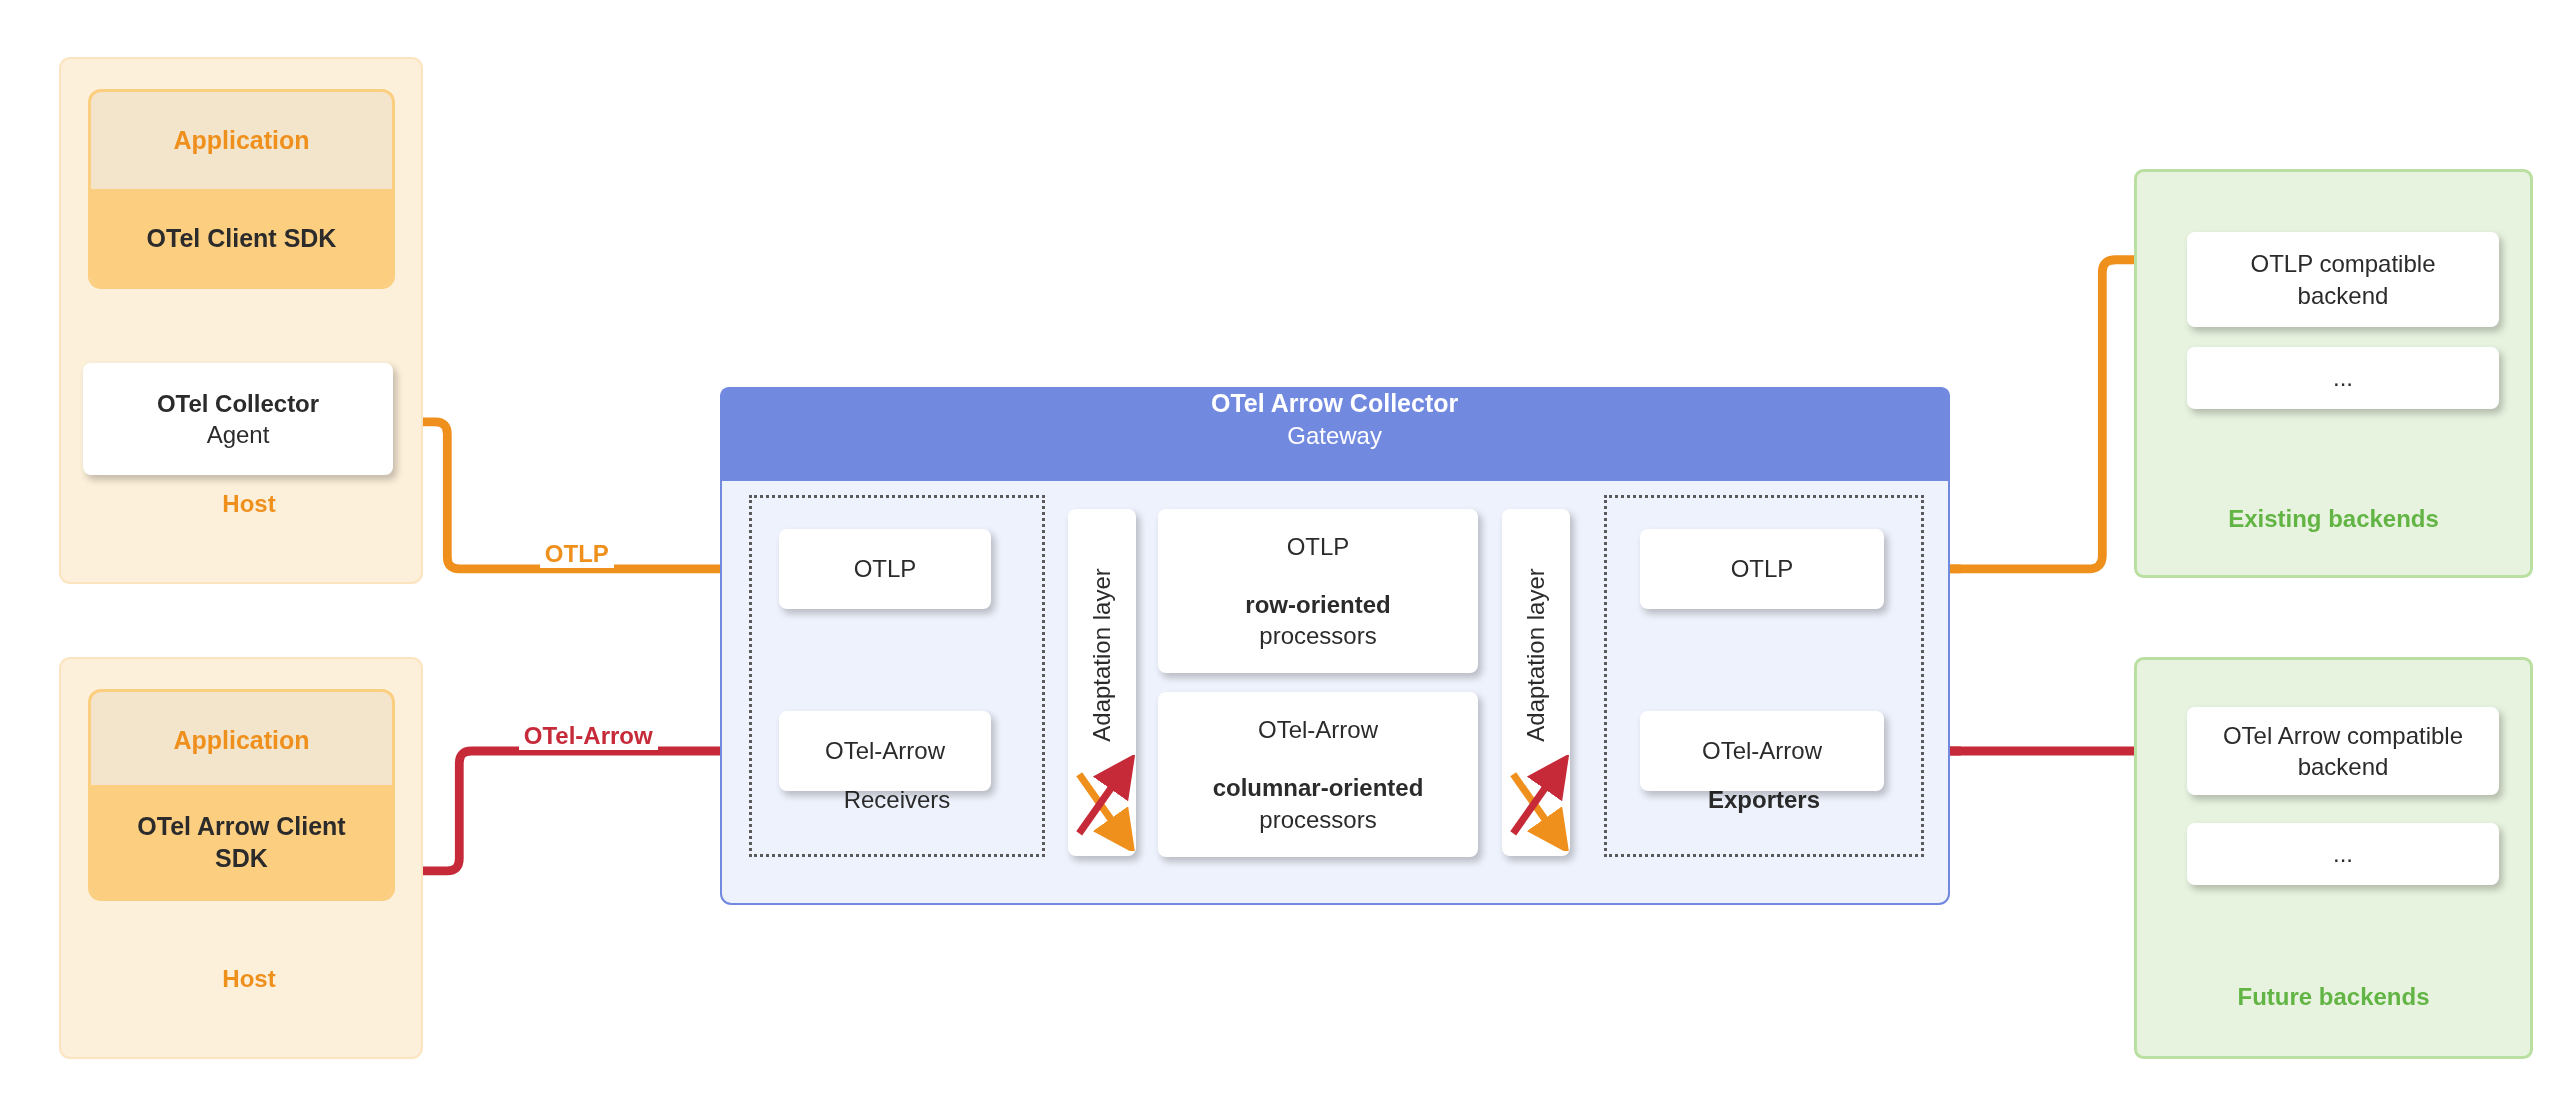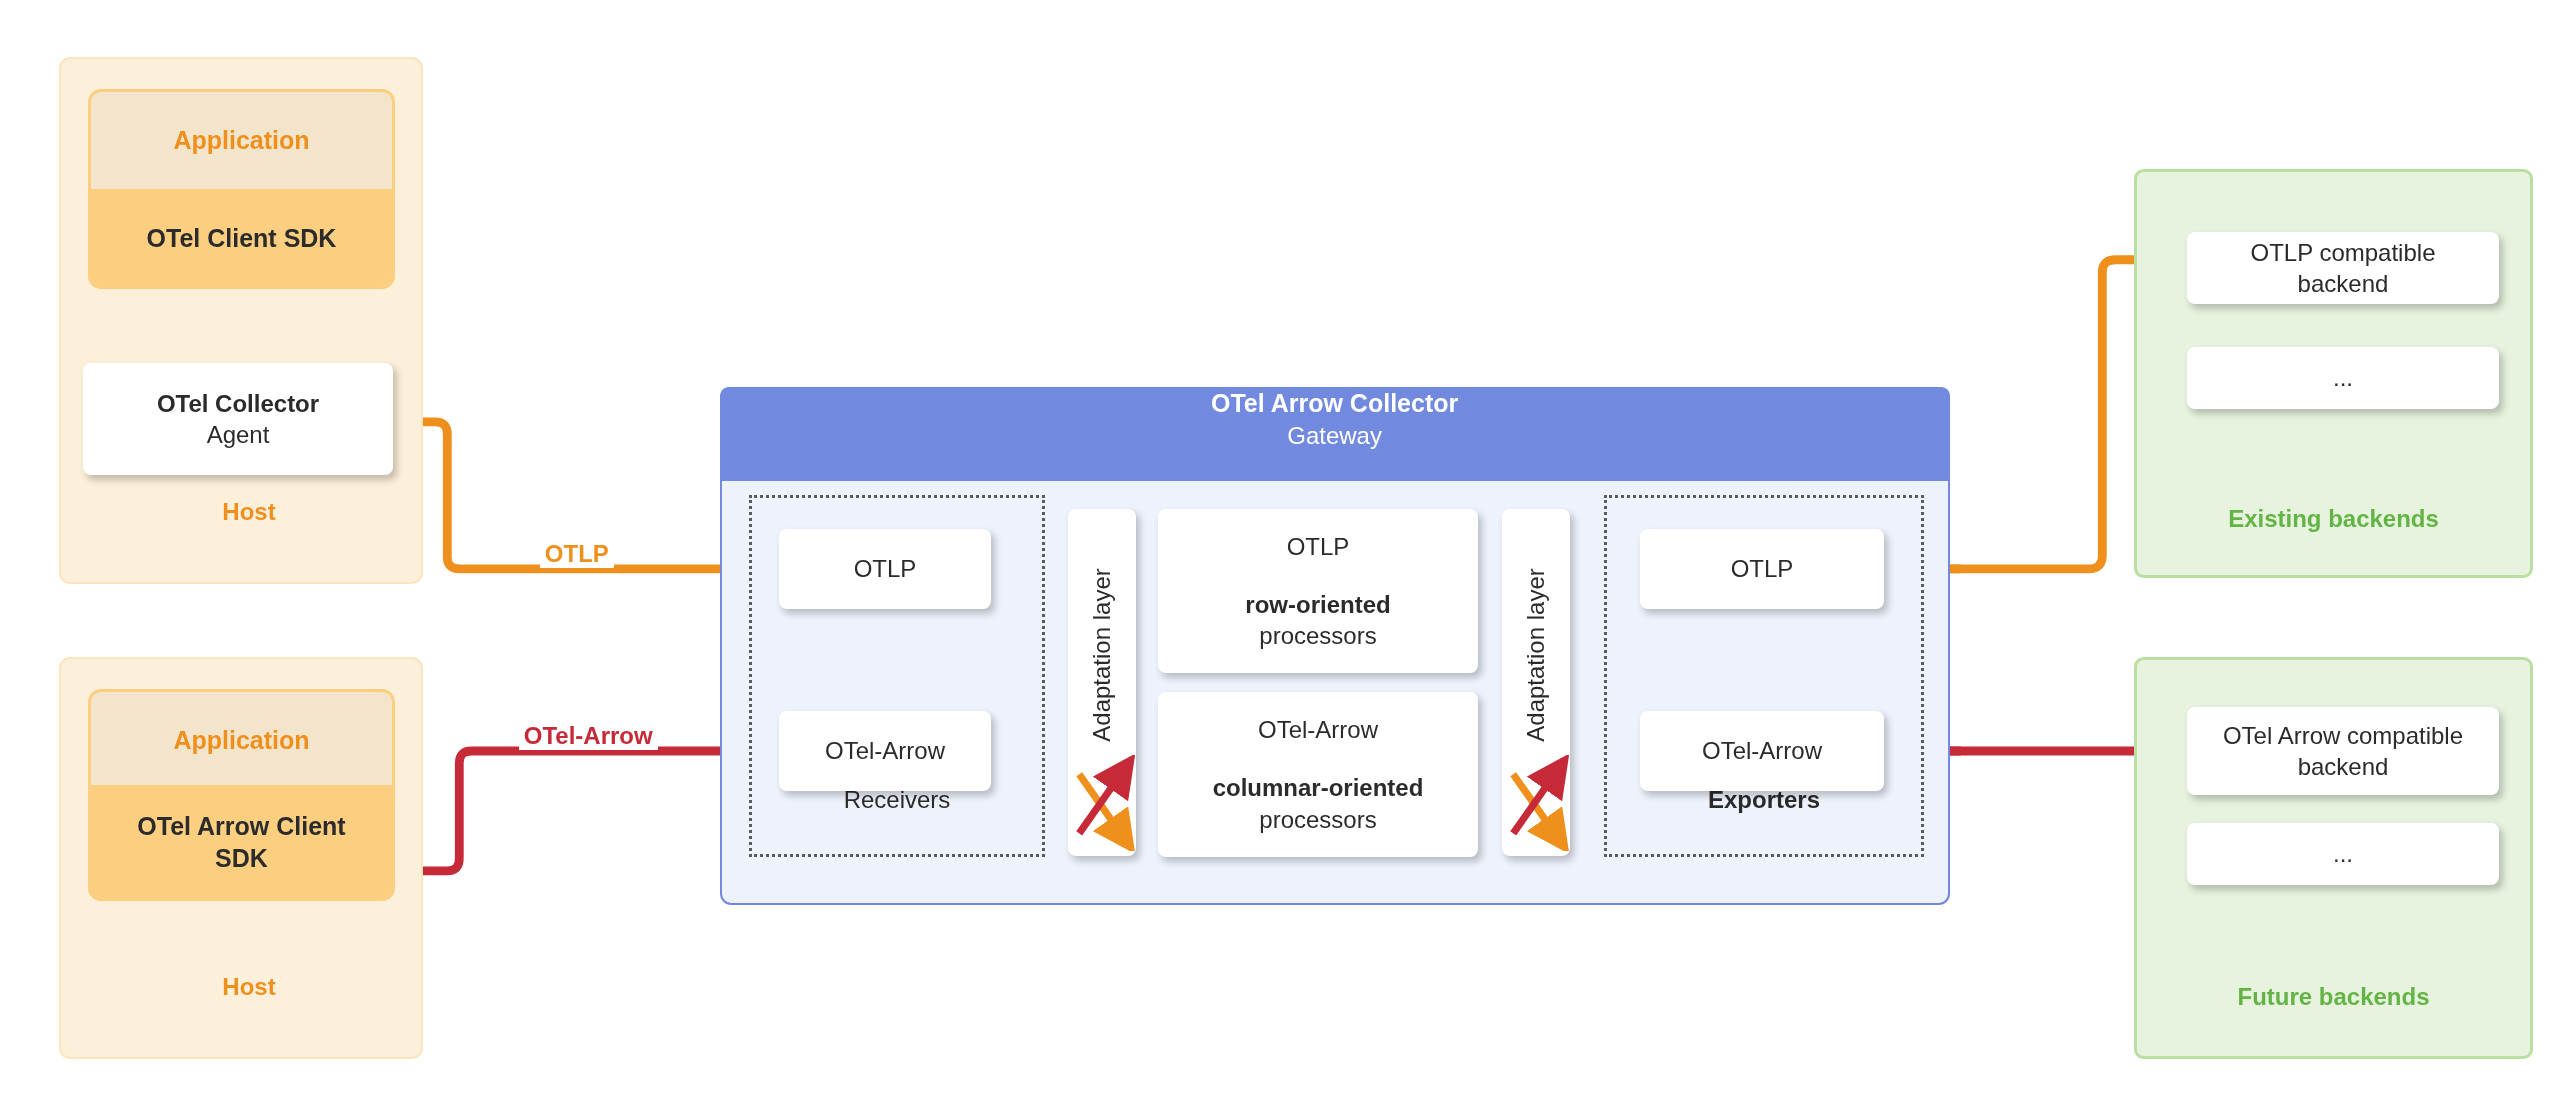--- a/index.html
+++ b/index.html
@@ -26,21 +26,20 @@
     border: 2.4px solid #fbe4bf;
     border-radius: 11.2px;
   }
   .host-label {
     position: absolute;
     left: 16px; right: 0;
     text-align: center;
     color: #ef8f1c;
     font-weight: bold;
     font-size: 24px;
-    margin-top: 8px;
   }
   .app-box {
     background: #f2e5cb;
     border: 3.2px solid #fcce80;
     border-radius: 13px;
     overflow: hidden;
   }
   .app-title {
     position: absolute;
     left: 0; right: 0;
@@ -280,21 +279,21 @@
   <div class="abs card" style="left:1640px; top:529px; width:244px; height:80px;">
     <div>OTLP</div>
   </div>
   <div class="abs card" style="left:1640px; top:711px; width:244px; height:80px;">
     <div>OTel-Arrow</div>
   </div>
 
   <div class="abs backend-box" style="left:2134px; top:169px; width:399px; height:409px;">
     <div class="backend-label" style="top:333px;">Existing backends</div>
   </div>
-  <div class="abs card" style="left:2187px; top:232px; width:312px; height:72px; white-space:pre-line;">
+  <div class="abs card" style="left:2187px; top:232px; width:312px; height:95px; white-space:pre-line;">
     <div>OTLP compatible
 backend</div>
   </div>
   <div class="abs card" style="left:2187px; top:347px; width:312px; height:62px;">
     <div>...</div>
   </div>
 
   <div class="abs backend-box" style="left:2134px; top:657px; width:399px; height:402px;">
     <div class="backend-label" style="top:323px;">Future backends</div>
   </div>

